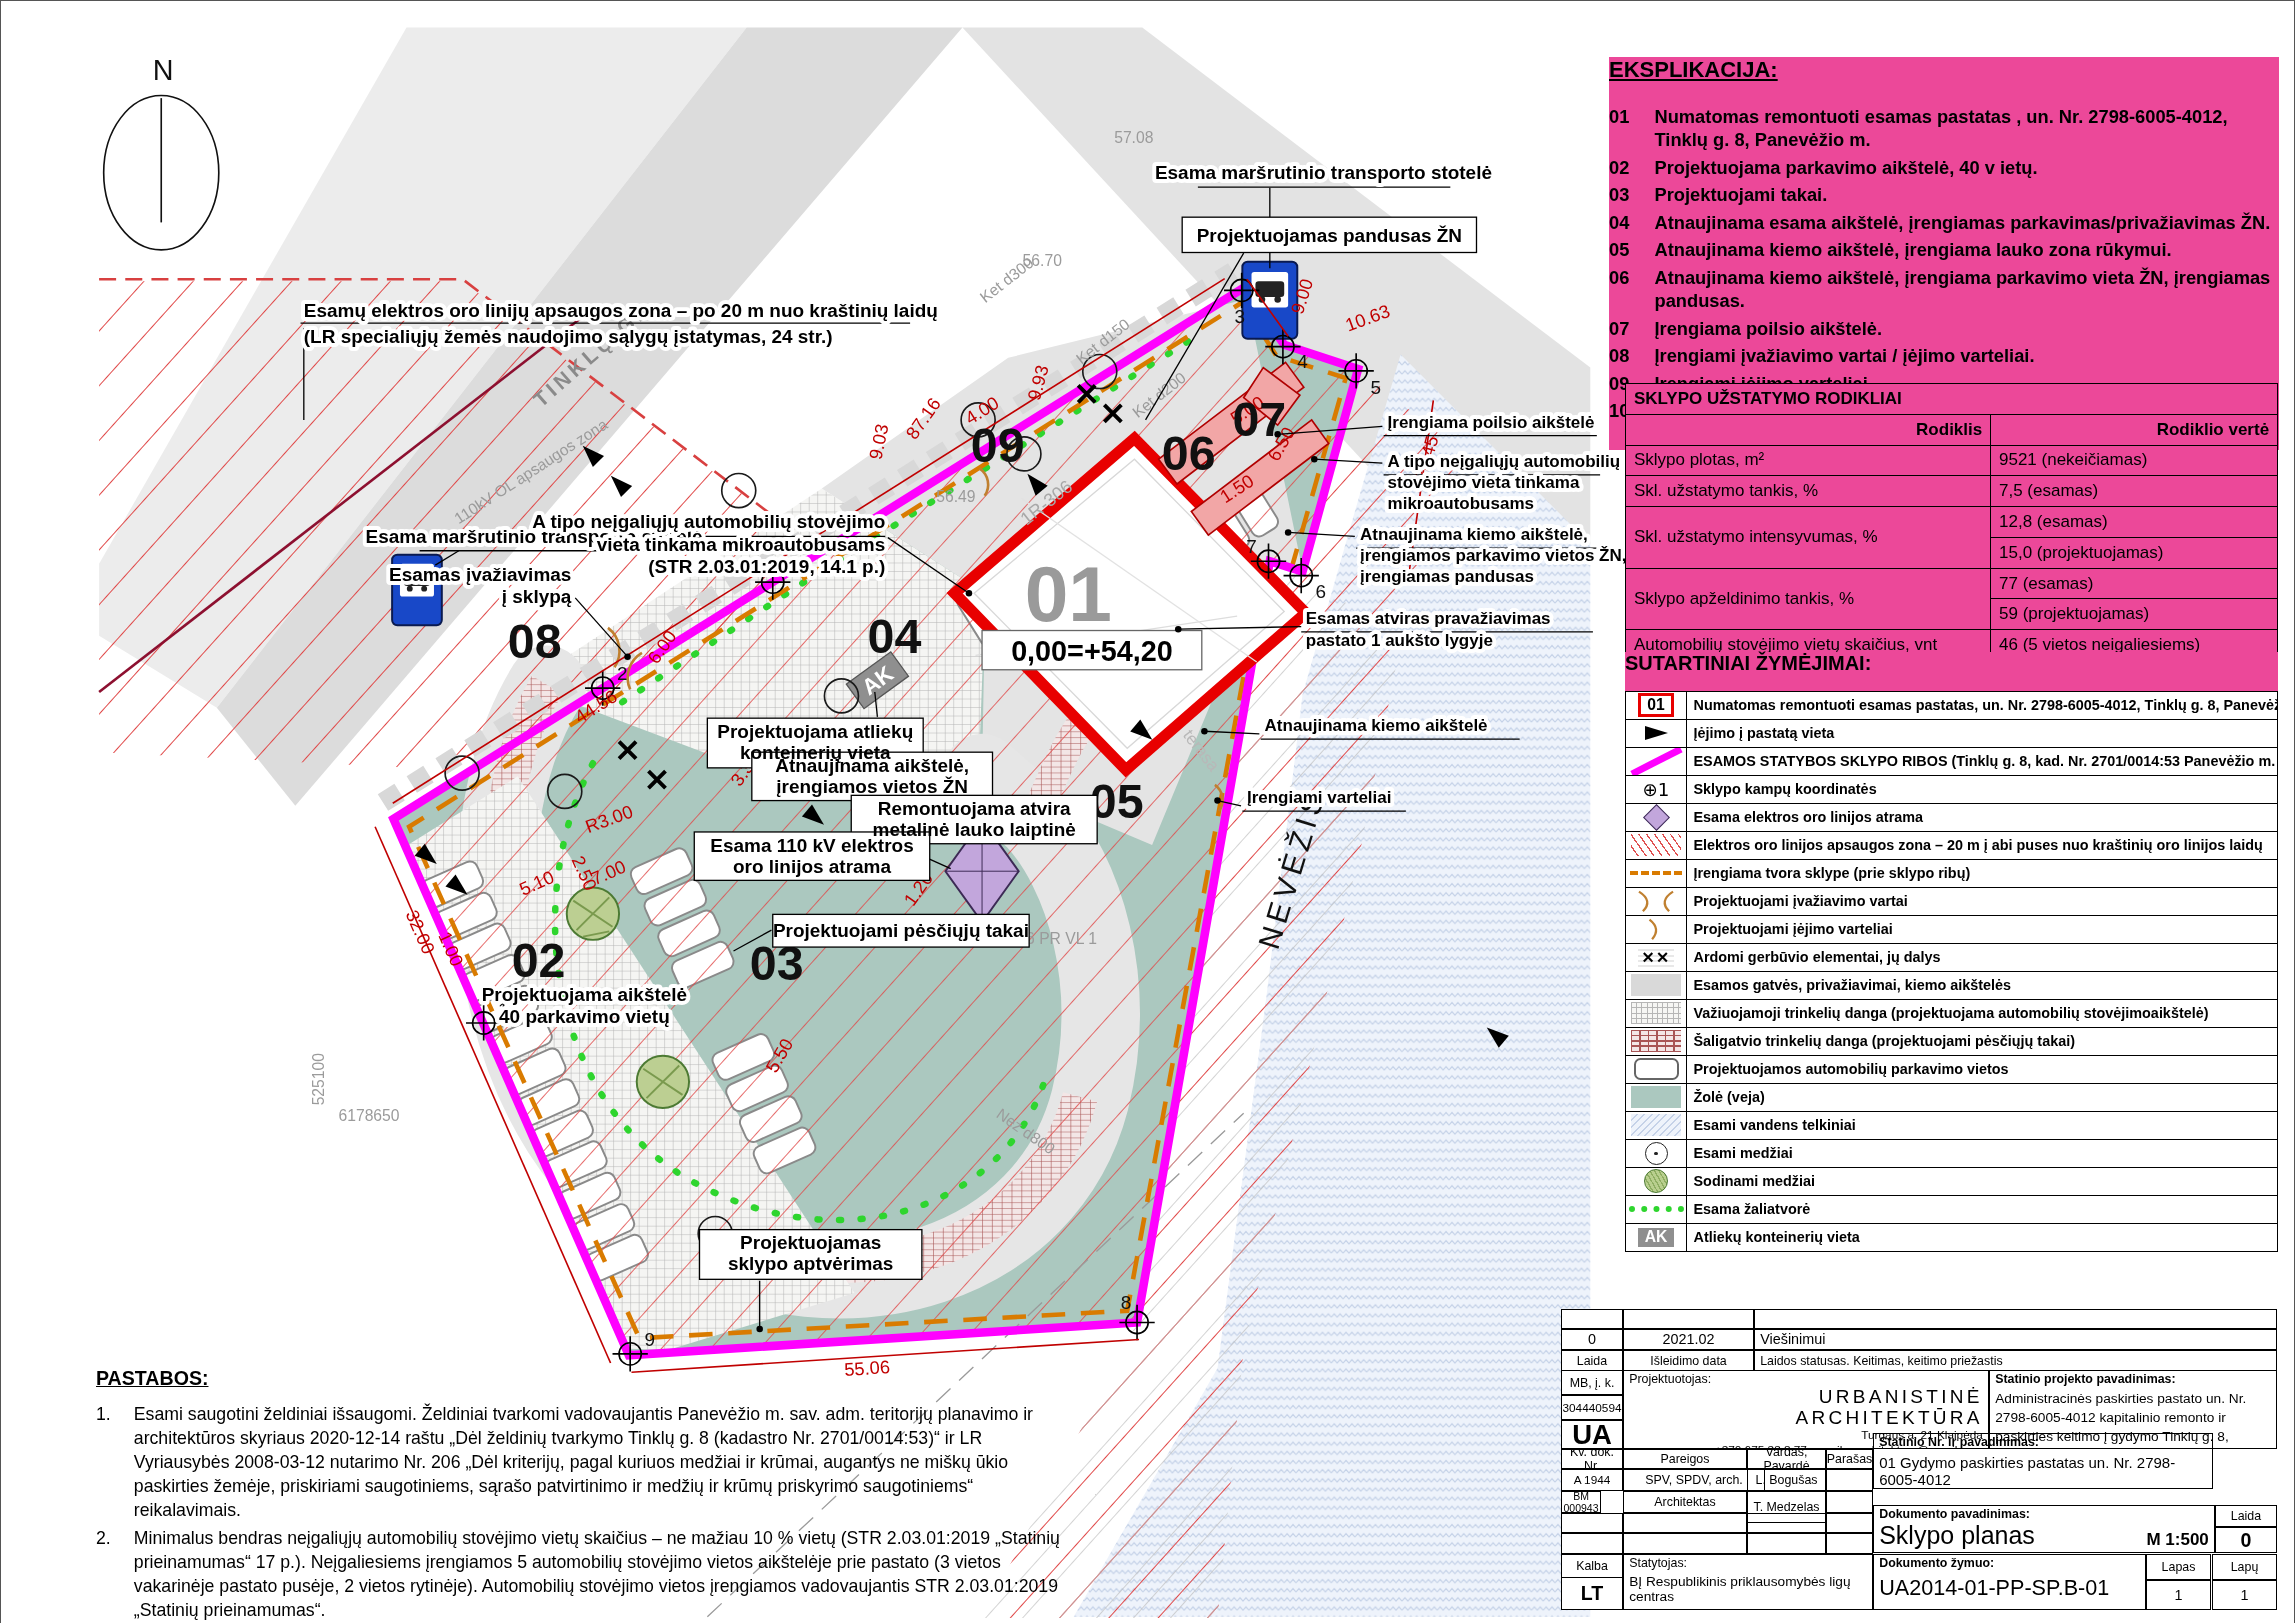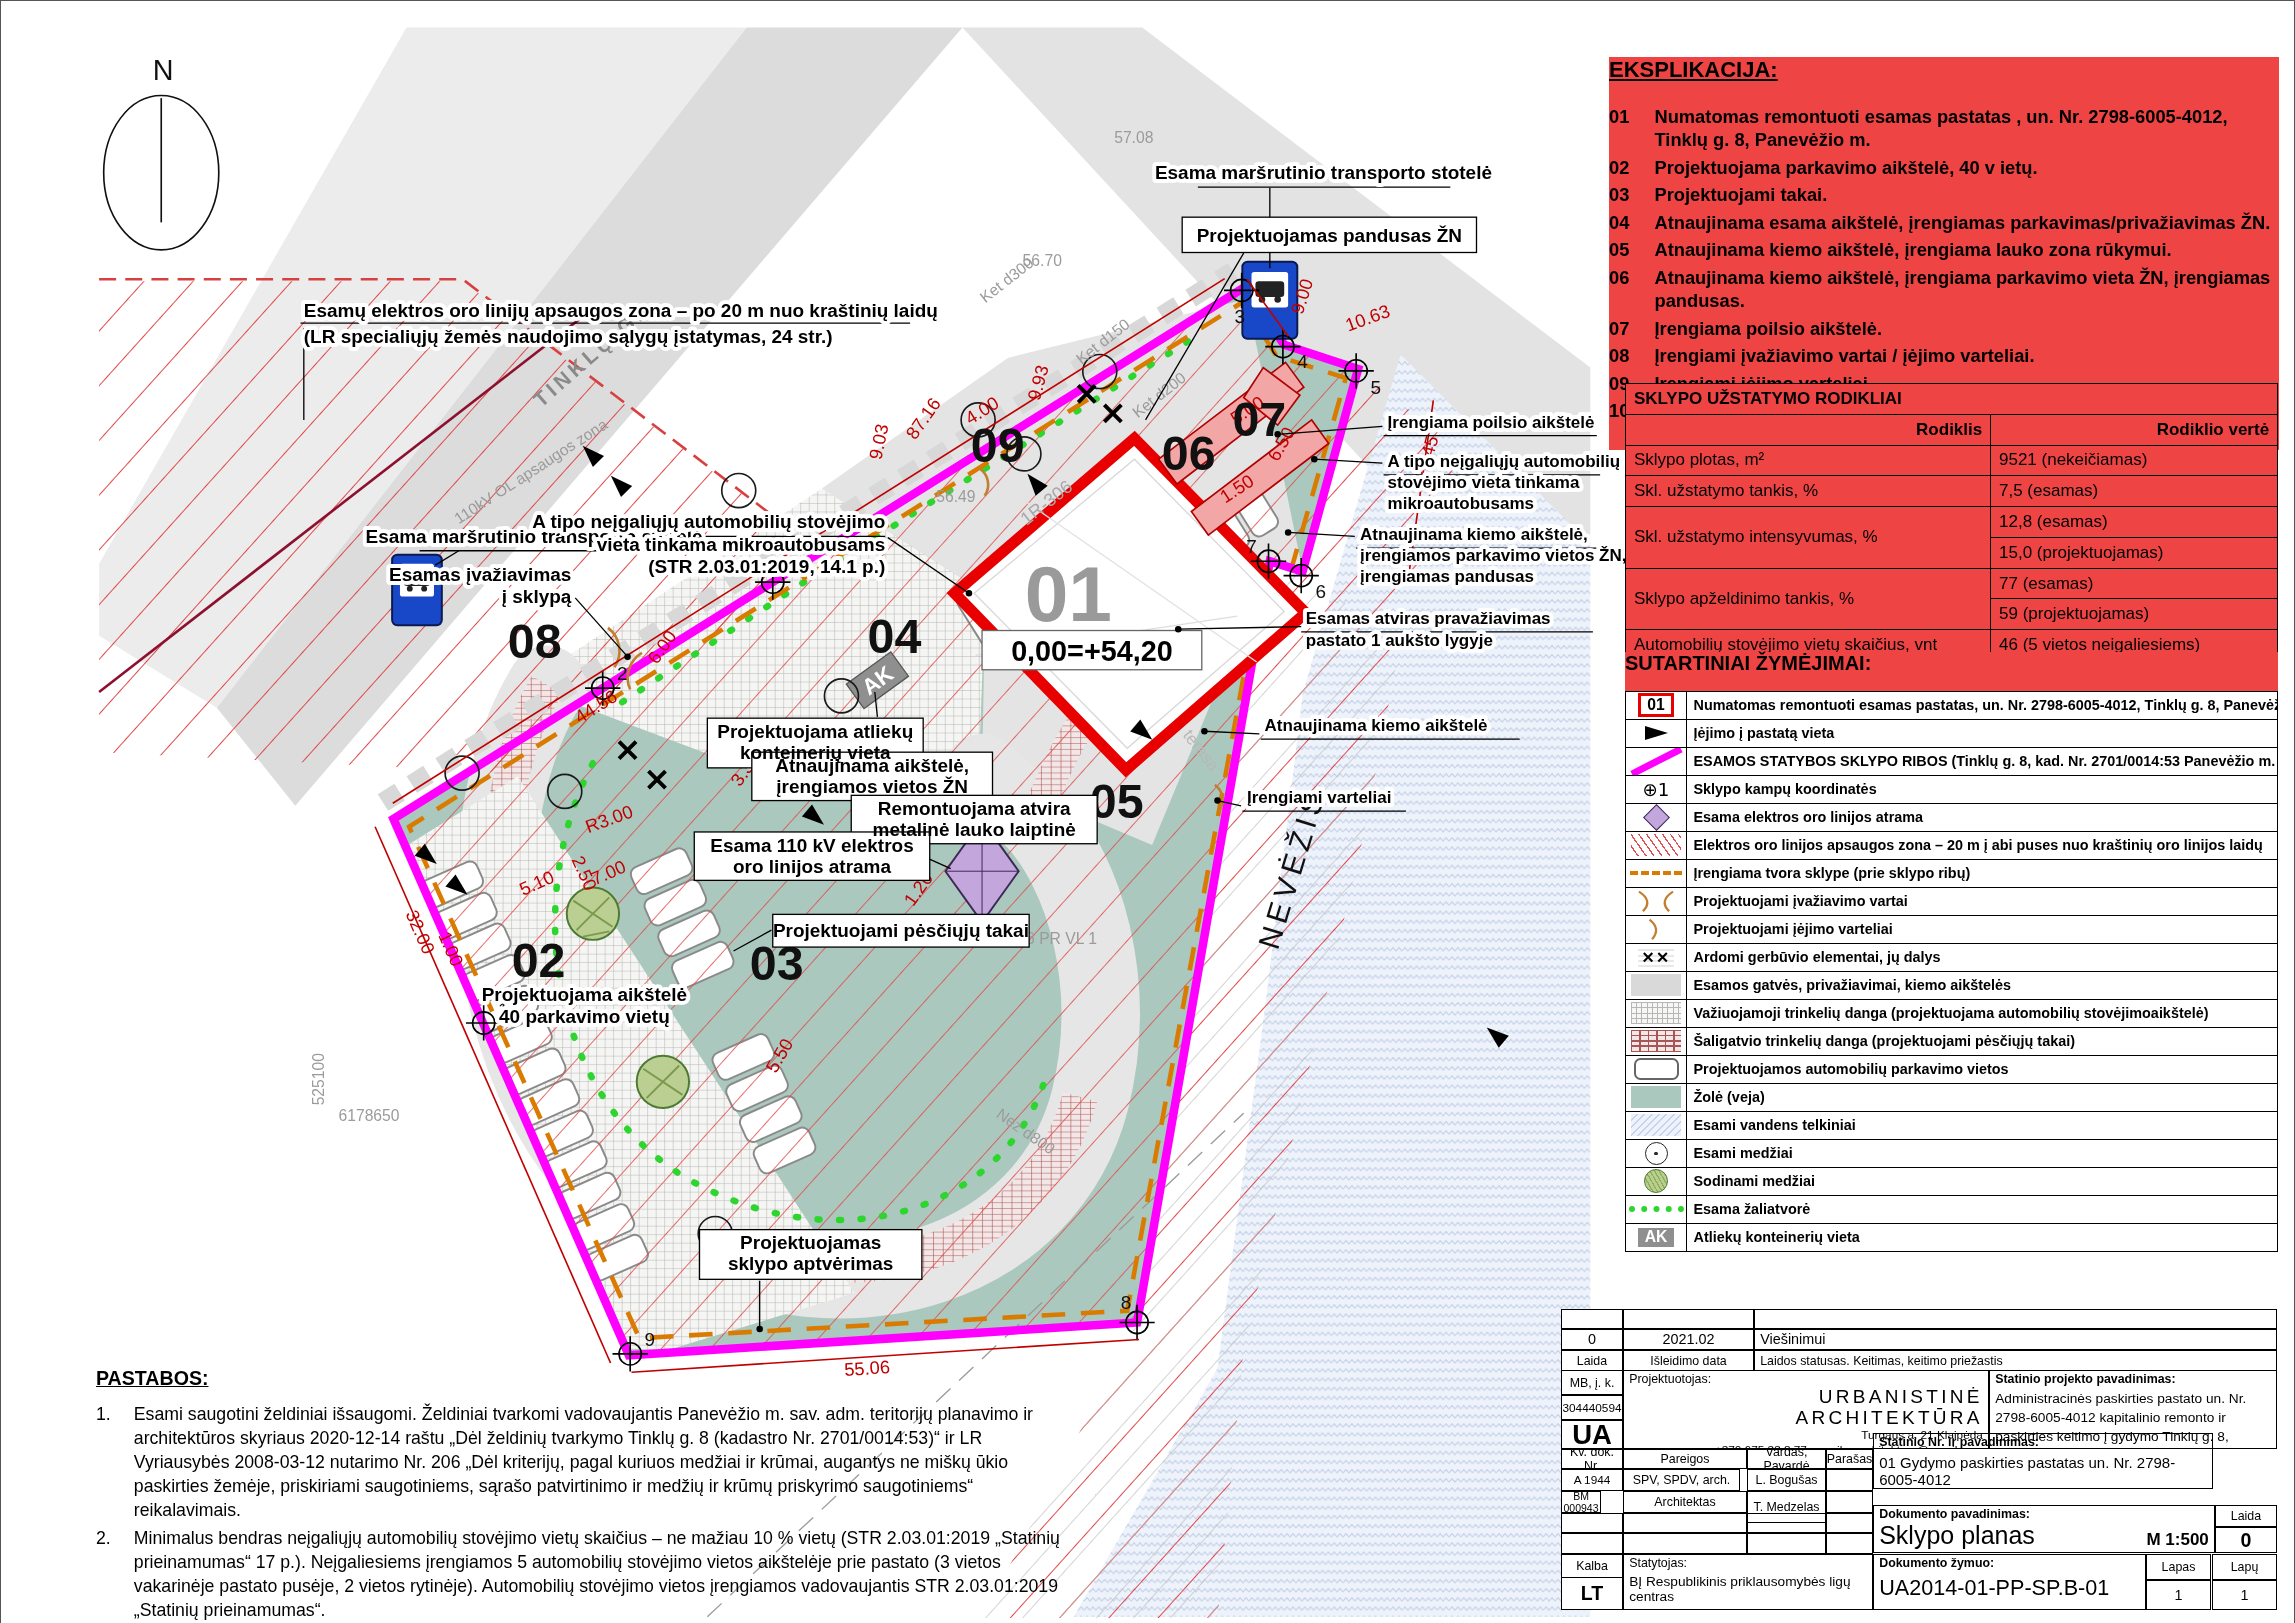--- a/index.html
+++ b/index.html
@@ -7,21 +7,21 @@
          font-family:"Liberation Sans",sans-serif;border:1.3px solid #555;box-sizing:border-box;}
   svg text{font-family:"Liberation Sans","DejaVu Sans",sans-serif;}
   .halo{paint-order:stroke;stroke:#fff;stroke-width:12px;stroke-linejoin:round;}
   .co{font-weight:bold;font-size:29px;fill:#000;}
   .coR{font-weight:bold;font-size:26px;fill:#000;}
   .dim{font-size:28px;fill:#c00000;}
   .micro{font-size:24px;fill:#9b9b9b;}
   .area-num{font-size:74px;font-weight:bold;fill:#111;}
   .corner-num{font-size:29px;fill:#111;}
   
-  .panel{position:absolute;background:#ef4444;}
+  .panel{position:absolute;background:#ec4899;}
   .expl{left:1608px;top:56px;width:670px;}
   .expl h2{font-size:22px;margin:0 0 22px 0;text-decoration:underline;}
   .expl-item{display:flex;gap:10.5px;font-weight:bold;font-size:18.3px;line-height:23px;margin-bottom:4.6px;}
   .expl-item .n{width:35px;flex:none;}
   .rodk{left:1624px;top:382px;width:653px;}
   .rodk table{border-collapse:collapse;width:100%;}
   .rodk td{border:1.3px solid #000;font-size:17px;padding:3.9px 7.9px;height:22px;}
   .rk-title{font-weight:bold;font-size:20px;padding:5.2px 7.9px;}
   .rk-h{font-weight:bold;text-align:right;}
   .c1{width:56%;}
@@ -719,21 +719,21 @@
   <div class="cell" style="left:428px;top:61px;width:288px;height:79px">
     <div class="lab" style="font-weight:bold">Statinio projekto pavadinimas:</div>
     <div style="font-size:13.7px;line-height:19px;margin-top:2.6px">Administracinės paskirties pastato un. Nr. 2798-6005-4012 kapitalinio remonto ir paskirties keitimo į gydymo Tinklų g. 8, Panevėžio m. sav. projektas</div>
   </div>
 
   <div class="cell cc lab" style="left:0;top:140px;width:62px;height:19.6px">Kv. dok. Nr.</div>
   <div class="cell cc lab" style="left:62px;top:140px;width:124px;height:19.6px">Pareigos</div>
   <div class="cell cc lab" style="left:186px;top:140px;width:79px;height:19.6px">Vardas, Pavardė</div>
   <div class="cell cc lab" style="left:265px;top:140px;width:47px;height:19.6px">Parašas</div>
   <div class="cell cc" style="left:0;top:160px;width:62px;height:22px;font-size:11.8px">A 1944</div>
-  <div class="cell cc" style="left:62px;top:160px;width:117px;height:22px;font-size:12.4px">SPV, SPDV, arch.</div>
+  <div class="cell cc" style="left:62px;top:160px;width:142px;height:22px;font-size:12.4px">SPV, SPDV, arch.</div>
   <div class="cell cc" style="left:186px;top:160px;width:79px;height:22px;font-size:12.4px">L. Bogušas</div>
   <div class="cell" style="left:265px;top:160px;width:47px;height:22px"></div>
   <div class="cell cc" style="left:0;top:182px;width:40px;height:22px;font-size:10.5px">BM 000943</div>
   <div class="cell cc" style="left:62px;top:182px;width:124px;height:22px;font-size:12.4px">Architektas</div>
   <div class="cell cc" style="left:186px;top:182px;width:79px;height:32px;font-size:12.4px">T. Medzelas</div>
   <div class="cell" style="left:265px;top:182px;width:47px;height:22px"></div>
   <div class="cell" style="left:0;top:204px;width:62px;height:19.6px"></div>
   <div class="cell" style="left:62px;top:204px;width:124px;height:19.6px"></div>
   <div class="cell" style="left:186px;top:204px;width:79px;height:19.6px"></div>
   <div class="cell" style="left:265px;top:204px;width:47px;height:19.6px"></div>

